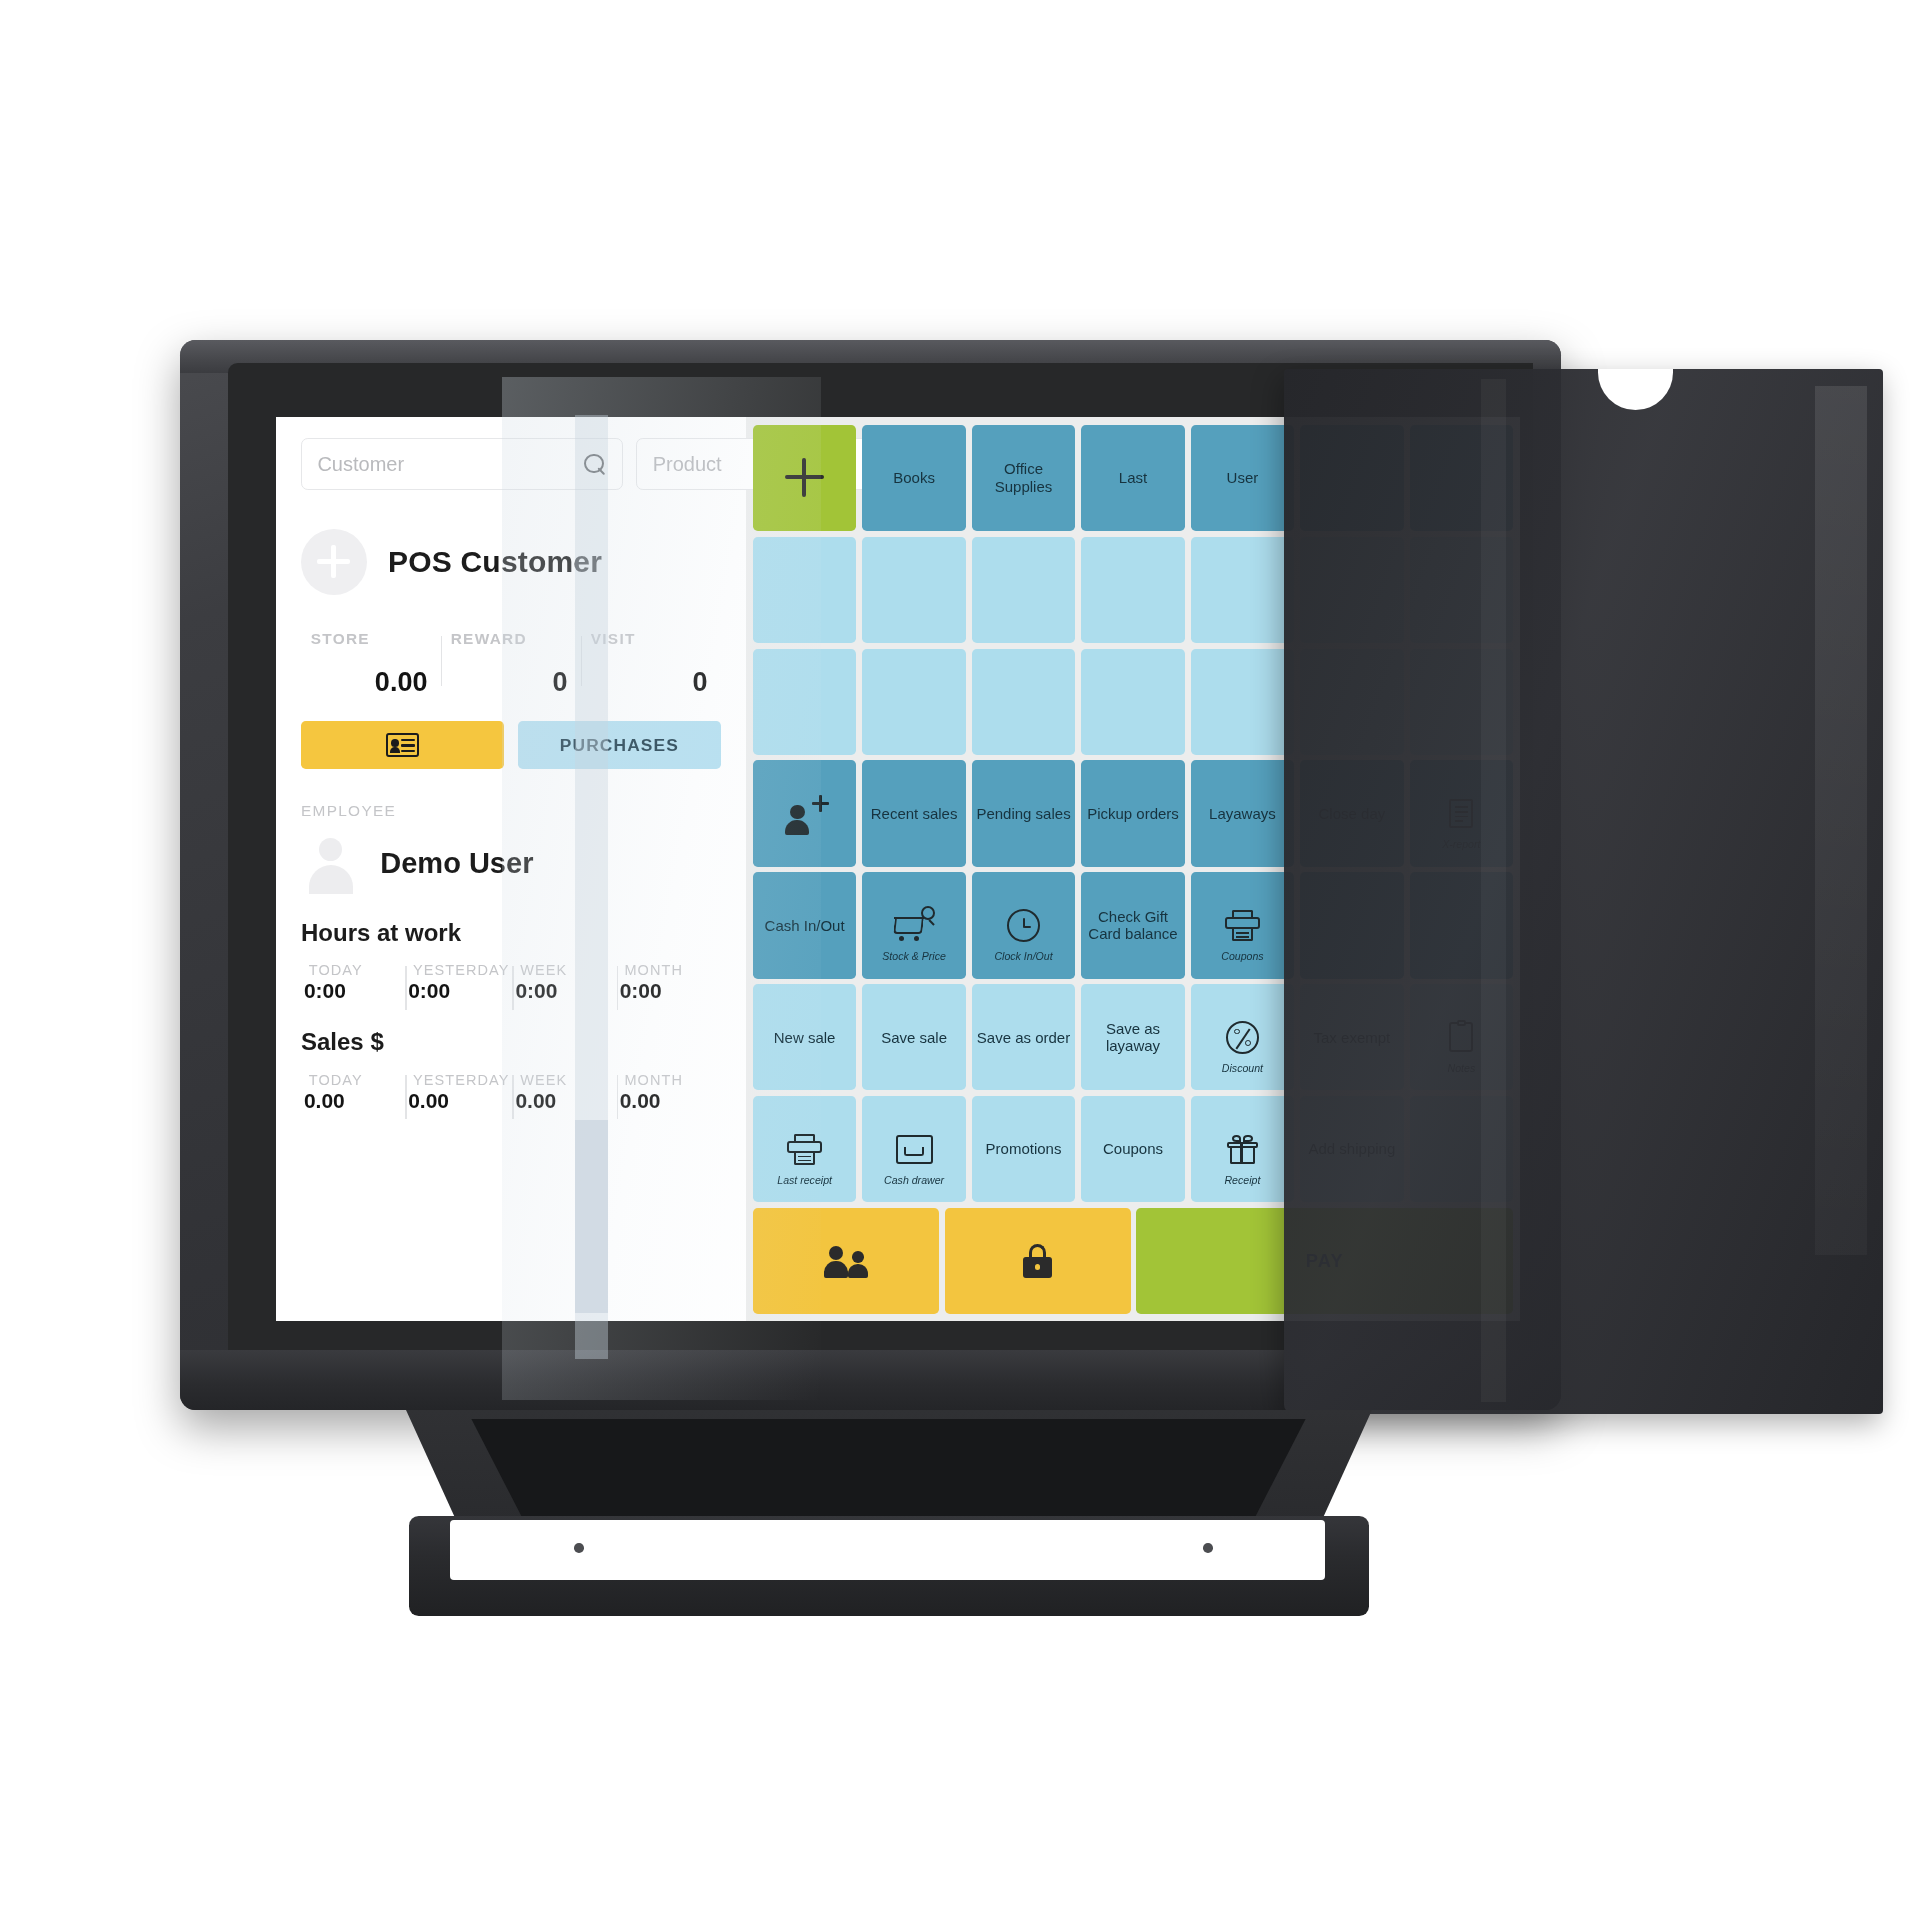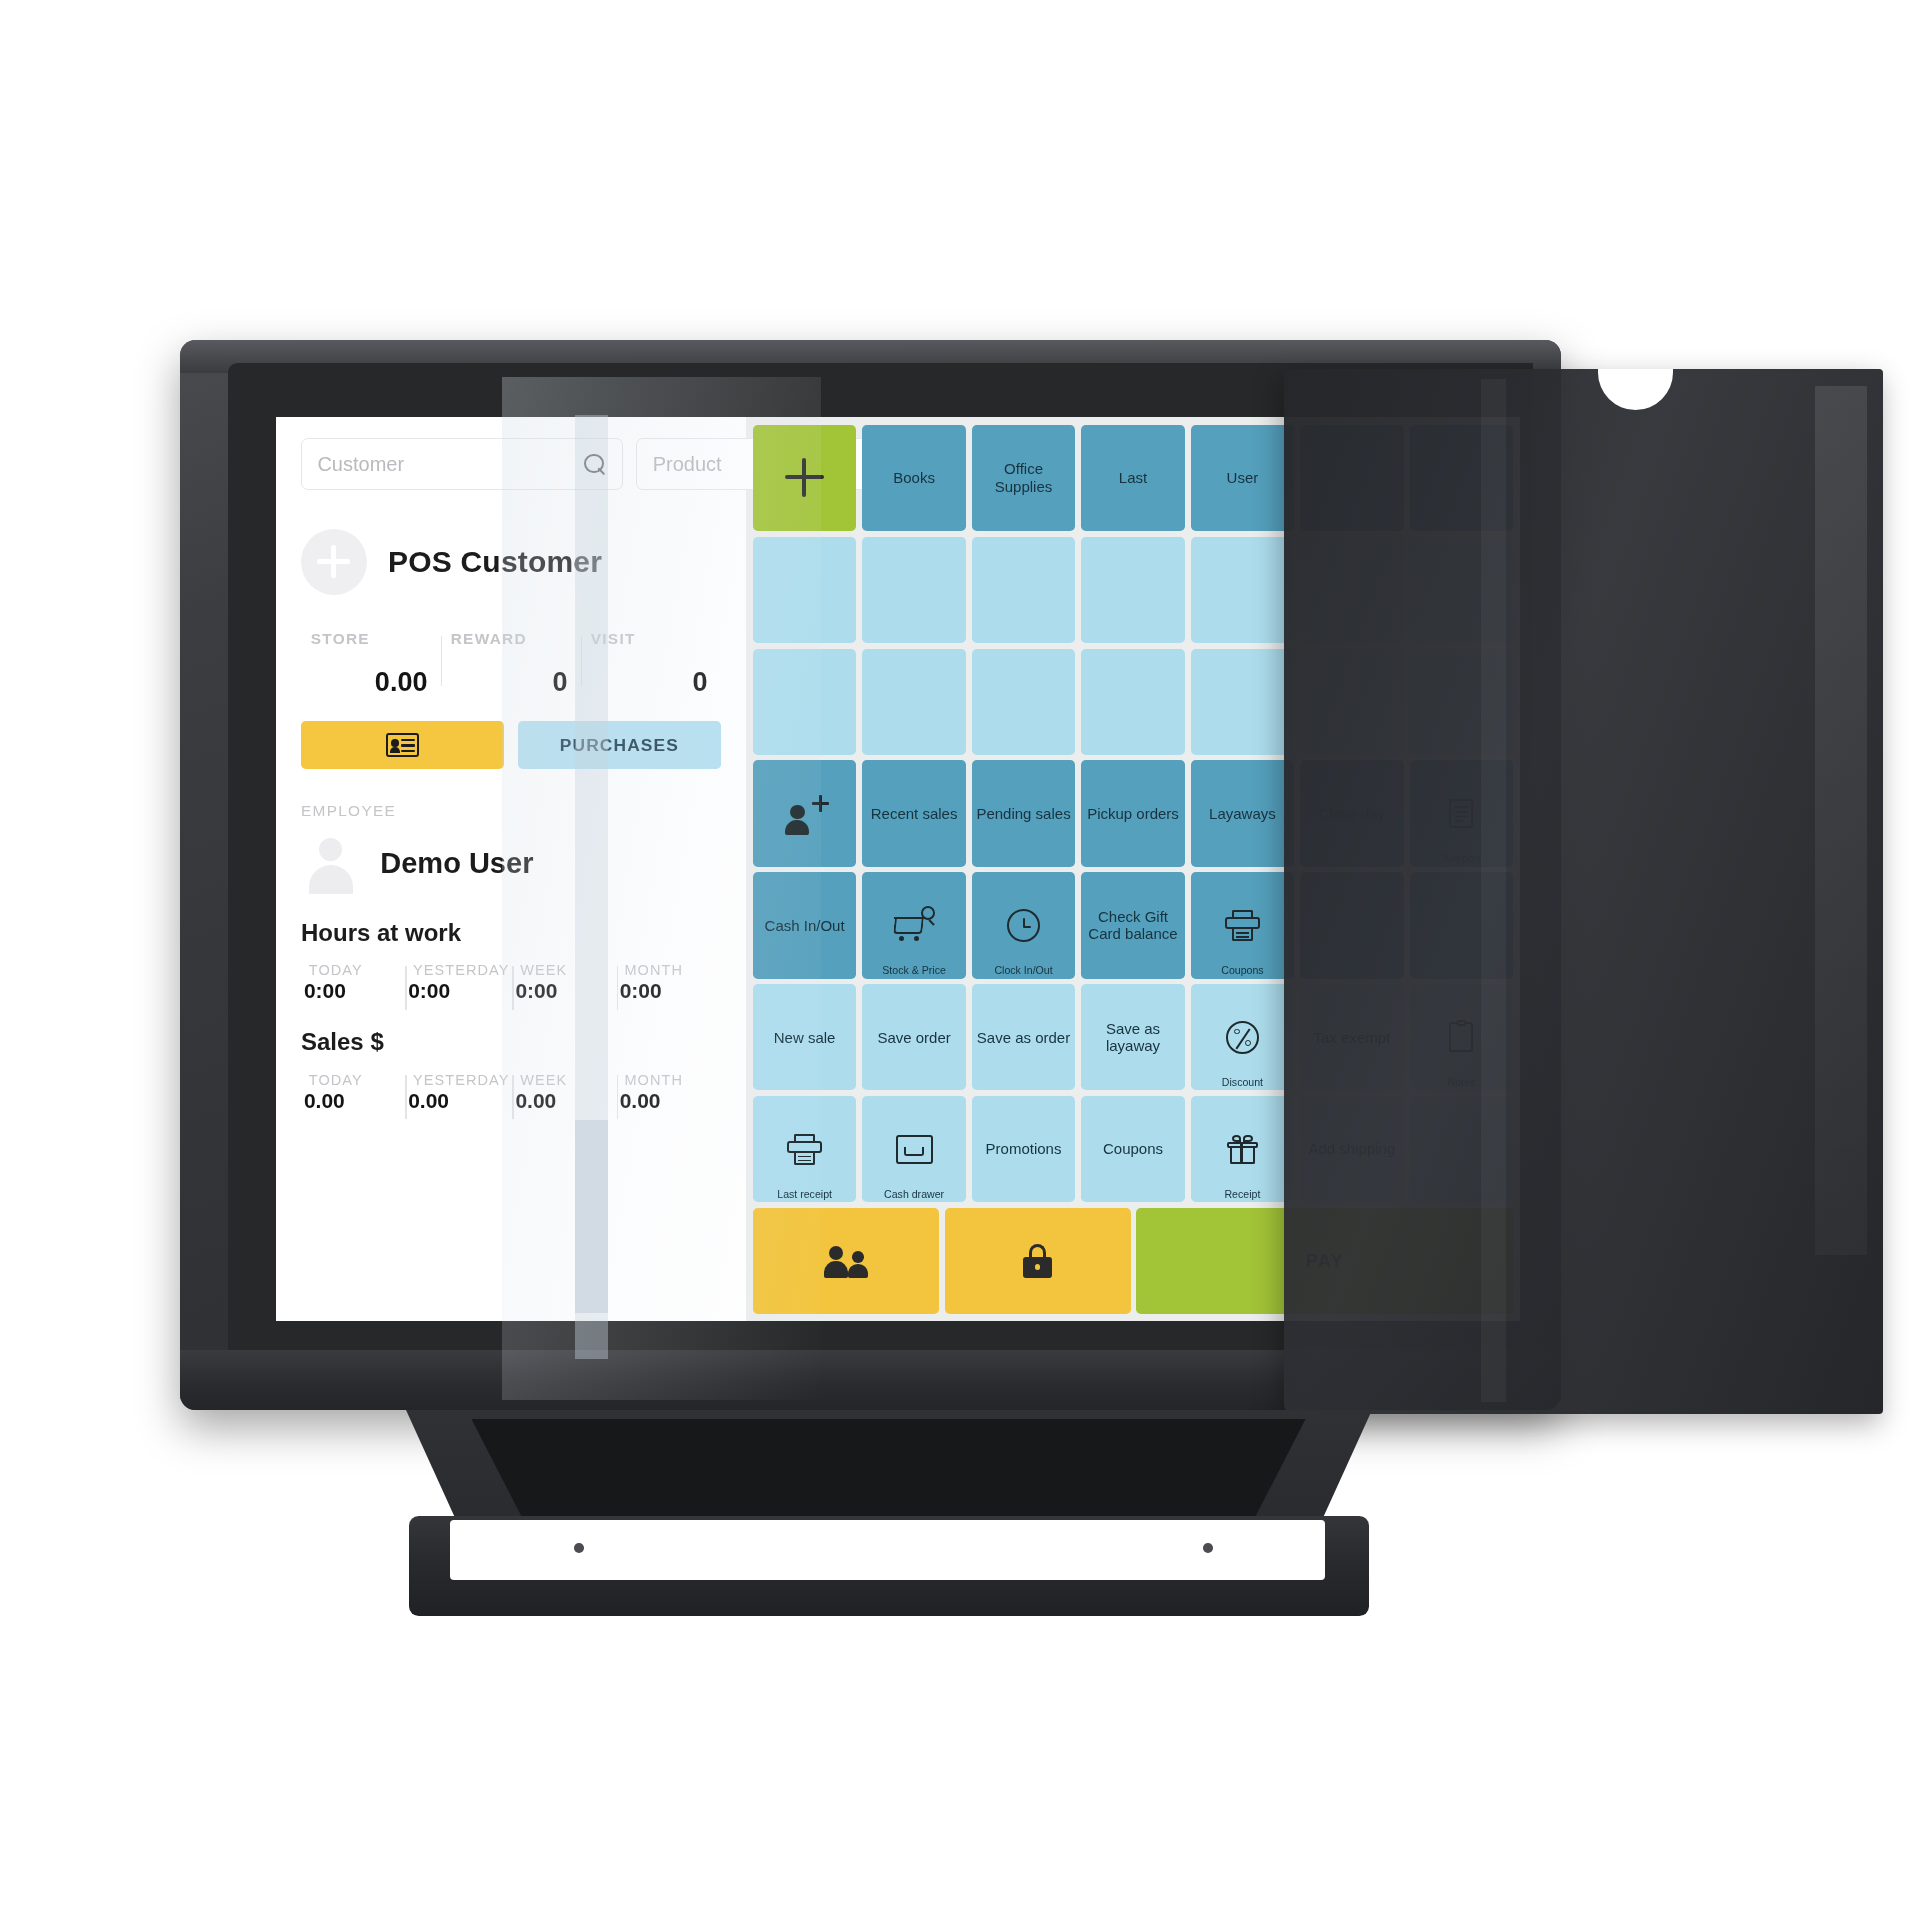--- a/index.html
+++ b/index.html
@@ -225,21 +225,21 @@
     padding: 3.9px 2.9px; position: relative;
     user-select: none;
   }
   .t-blue    { background: #55a0bd; }
   .t-ltblue  { background: #addded; }
   .t-green   { background: #a2c437; }
   .t-yellow  { background: #f3c53f; }
   .t-red     { background: #ef6572; }
   .t-wide2   { flex: 2.06 1 0; }
   .tile-label-big { font-size: 18.3px; font-weight: 700; letter-spacing: 1.2px; }
-  .icon-caption { position: absolute; bottom: 2px; left: 0; right: 0; font-size: 10.6px; color: #17333f; }
+  .icon-caption { position: absolute; bottom: 16px; left: 0; right: 0; font-size: 10.6px; color: #17333f; font-style: italic; }
   .plus-icon { width: 39px; height: 39px; position: relative; }
   .plus-icon::before { content:''; position:absolute; left:0; top:16.4px; width:39px; height:4.8px; background:#2d2d2d; border-radius:1.9px; }
   .plus-icon::after  { content:''; position:absolute; left:16.4px; top:0; width:4.8px; height:39px; background:#2d2d2d; border-radius:1.9px; }
 
   .person-plus { width: 52px; height: 41px; position: relative; }
   .person-plus .ph { position:absolute; left:11.6px; top:11.6px; width:14.5px; height:14.5px; border-radius:50%; background:#1f2a2e; }
   .person-plus .pb { position:absolute; left:6.8px; top:27px; width:24px; height:14.5px; border-radius:11.6px 11.6px 1.9px 1.9px; background:#1f2a2e; }
   .person-plus .px1 { position:absolute; left:33px; top:8.7px; width:17.4px; height:3.3px; background:#1f2a2e; border-radius:1px; }
   .person-plus .px2 { position:absolute; left:40px; top:1.9px; width:3.3px; height:17.4px; background:#1f2a2e; border-radius:1px; }
 
@@ -516,21 +516,21 @@
               <span class="pl2"></span>
           </span>
           <span class="icon-caption">Coupons</span>
         </button>
         <button class="tile t-blue"></button>
         <button class="tile t-blue"></button>
       </div>
 
       <div class="grid-row">
         <button class="tile t-ltblue">New sale</button>
-        <button class="tile t-ltblue">Save order</button>
+        <button class="tile t-ltblue">Save sale</button>
         <button class="tile t-ltblue">Save as order</button>
         <button class="tile t-ltblue">Save as layaway</button>
         <button class="tile t-ltblue">
           <span class="pct-icon">
             <span class="c1"></span>
               <span class="sl"></span>
               <span class="c2"></span>
           </span>
           <span class="icon-caption">Discount</span>
         </button>

